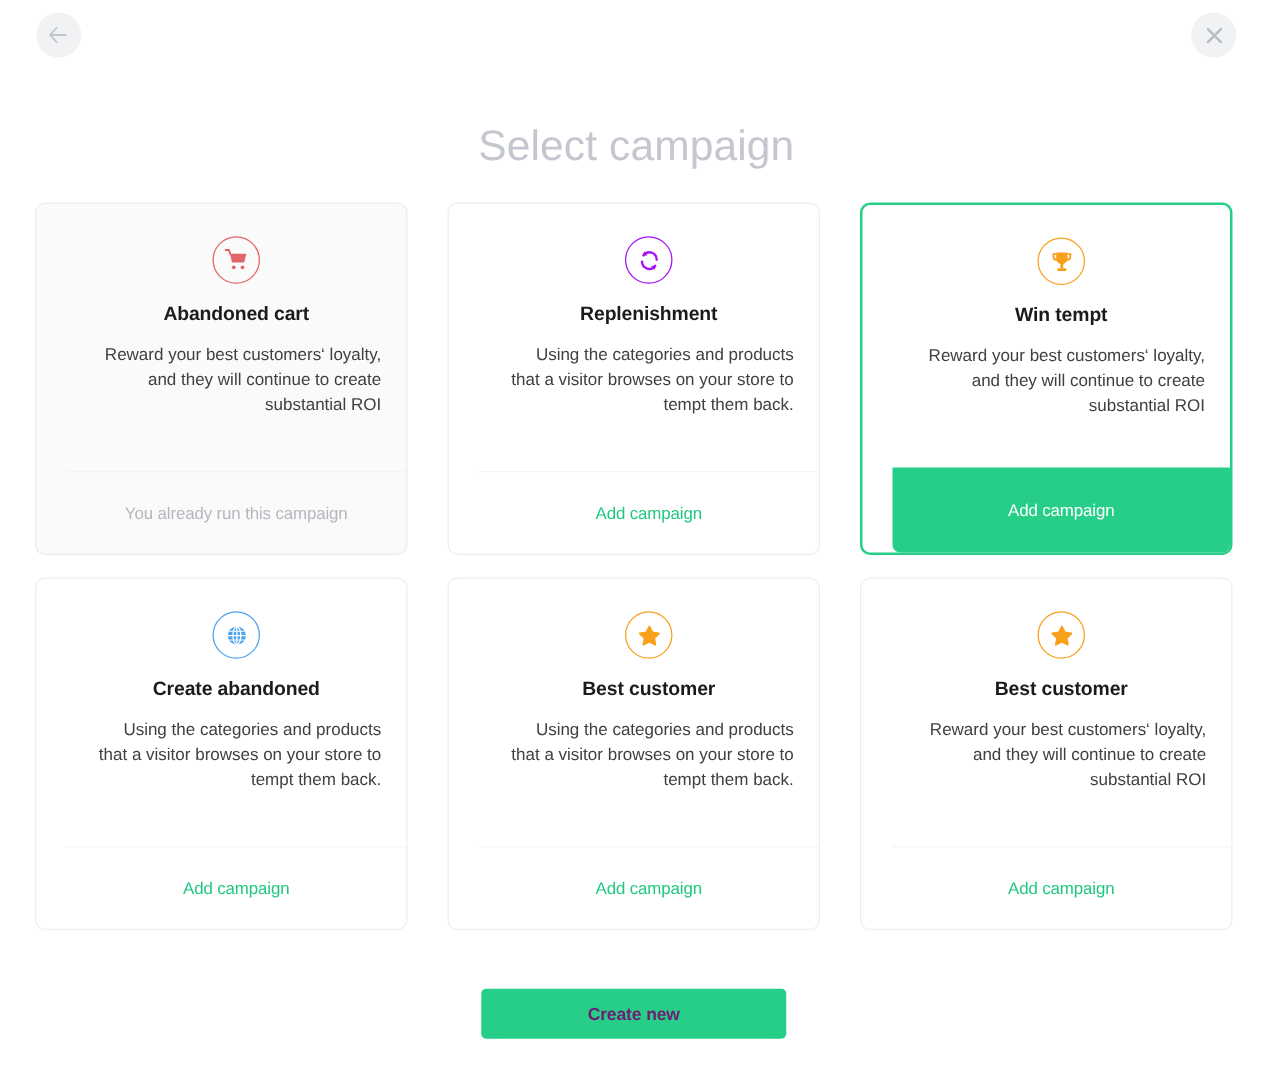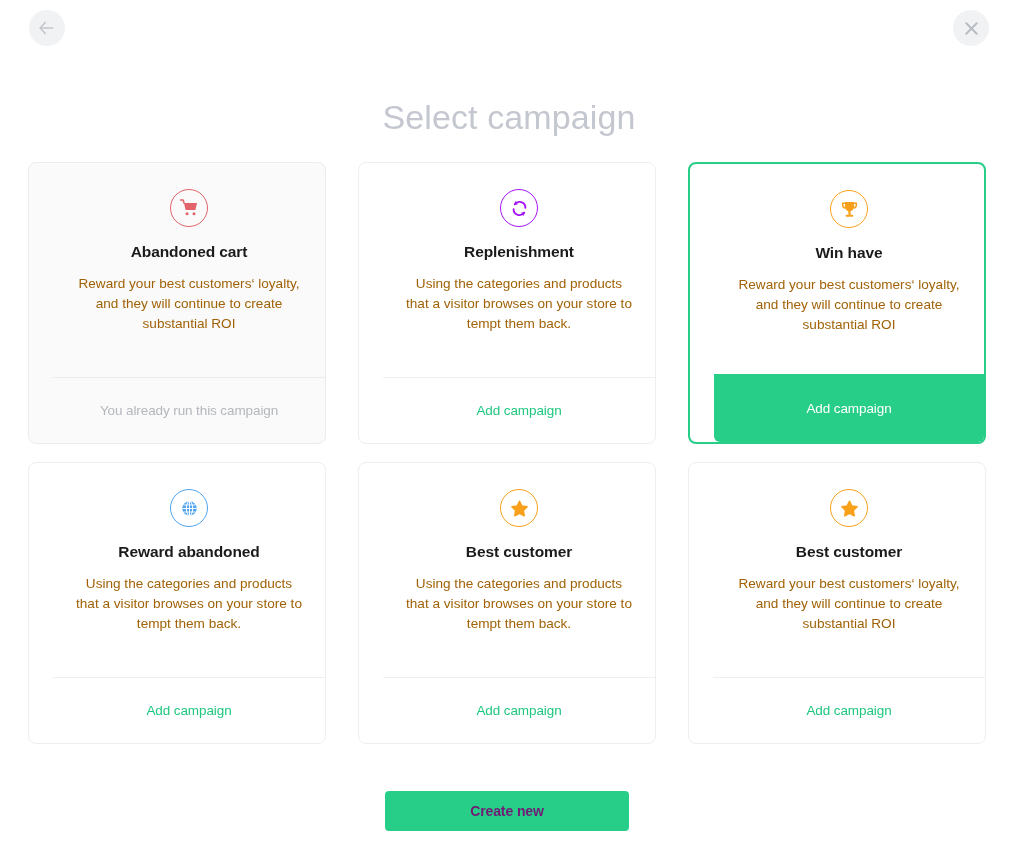--- a/index.html
+++ b/index.html
@@ -116,22 +116,22 @@
     font-weight: bold;
     color: #1b1b1b;
     margin-bottom: 13px;
     text-align: center;
     letter-spacing: -0.1px;
   }
 
   .card-desc {
     font-size: 13.6px;
     line-height: 20px;
-    color: #a16207;
-    text-align: center;
+    color: #404040;
+    text-align: right;
     max-width: 245px;
   }
 
   .card-footer {
     height: 66px;
     border-top: 1px solid #eff0f2;
     display: flex;
     align-items: center;
     justify-content: center;
     font-size: 13.5px;
@@ -268,39 +268,39 @@
       <div class="card-body">
         <div class="icon-circle" style="color:#f9a01b">
           <svg width="19" height="19" viewBox="0 0 20 20" fill="none">
             <path d="M5.2 2.2 H14.8 V7.2 A4.8 4.8 0 0 1 10 12 A4.8 4.8 0 0 1 5.2 7.2 Z" fill="#f9a01b"></path>
             <path d="M5.2 3.4 H2.8 V5.4 A3.4 3.4 0 0 0 5.6 8.6" stroke="#f9a01b" stroke-width="1.5" fill="none"></path>
             <path d="M14.8 3.4 H17.2 V5.4 A3.4 3.4 0 0 1 14.4 8.6" stroke="#f9a01b" stroke-width="1.5" fill="none"></path>
             <rect x="8.8" y="11.6" width="2.4" height="4" fill="#f9a01b"></rect>
             <rect x="6.2" y="15.4" width="7.6" height="2.2" rx="0.6" fill="#f9a01b"></rect>
           </svg>
         </div>
-        <div class="card-title">Win have</div>
+        <div class="card-title">Win tempt</div>
         <div class="card-desc">Reward your best customers‘ loyalty, and they will continue to create substantial ROI</div>
       </div>
       <div class="card-footer filled">Add campaign</div>
     </div>
 
     <div class="card">
       <div class="card-body">
         <div class="icon-circle" style="color:#4da3f0">
           <svg width="19" height="19" viewBox="0 0 20 20" fill="none">
             <circle cx="10" cy="10" r="7.6" fill="#4da3f0"></circle>
             <ellipse cx="10" cy="10" rx="3.3" ry="7.6" stroke="#ffffff" stroke-width="1.1" fill="none"></ellipse>
             <path d="M2.4 10 H17.6" stroke="#ffffff" stroke-width="1.1"></path>
             <path d="M3.6 6.3 H16.4" stroke="#ffffff" stroke-width="1"></path>
             <path d="M3.6 13.7 H16.4" stroke="#ffffff" stroke-width="1"></path>
             <path d="M10 2.4 V17.6" stroke="#ffffff" stroke-width="1.1"></path>
           </svg>
         </div>
-        <div class="card-title">Reward abandoned</div>
+        <div class="card-title">Create abandoned</div>
         <div class="card-desc">Using the categories and products that a visitor browses on your store to tempt them back.</div>
       </div>
       <div class="card-footer">Add campaign</div>
     </div>
 
     <div class="card">
       <div class="card-body">
         <div class="icon-circle" style="color:#f9a01b">
           <svg width="19" height="19" viewBox="0 0 20 20" fill="none">
             <path d="M10 2.4 L12.5 7.4 L18 8.2 L14 12.1 L15 17.6 L10 15 L5 17.6 L6 12.1 L2 8.2 L7.5 7.4 Z" fill="#f9a01b" stroke="#f9a01b" stroke-width="1.6" stroke-linejoin="round"></path>

